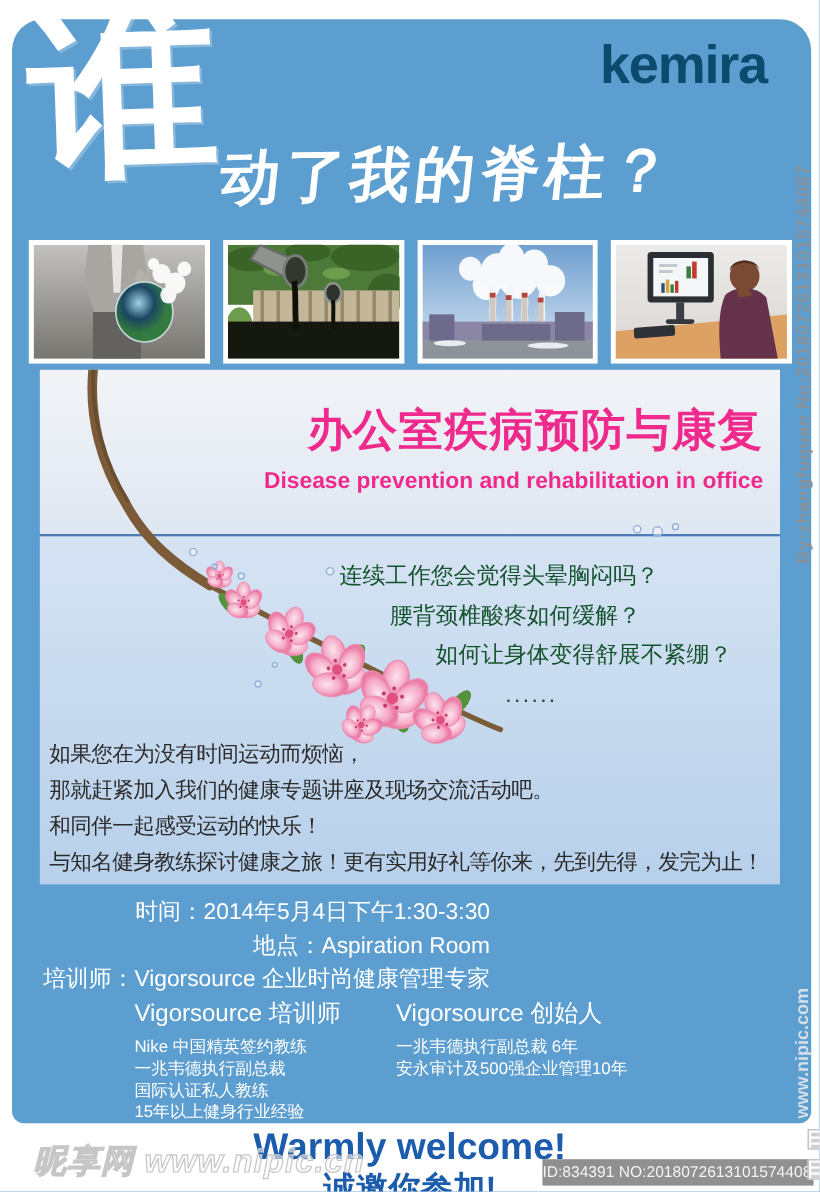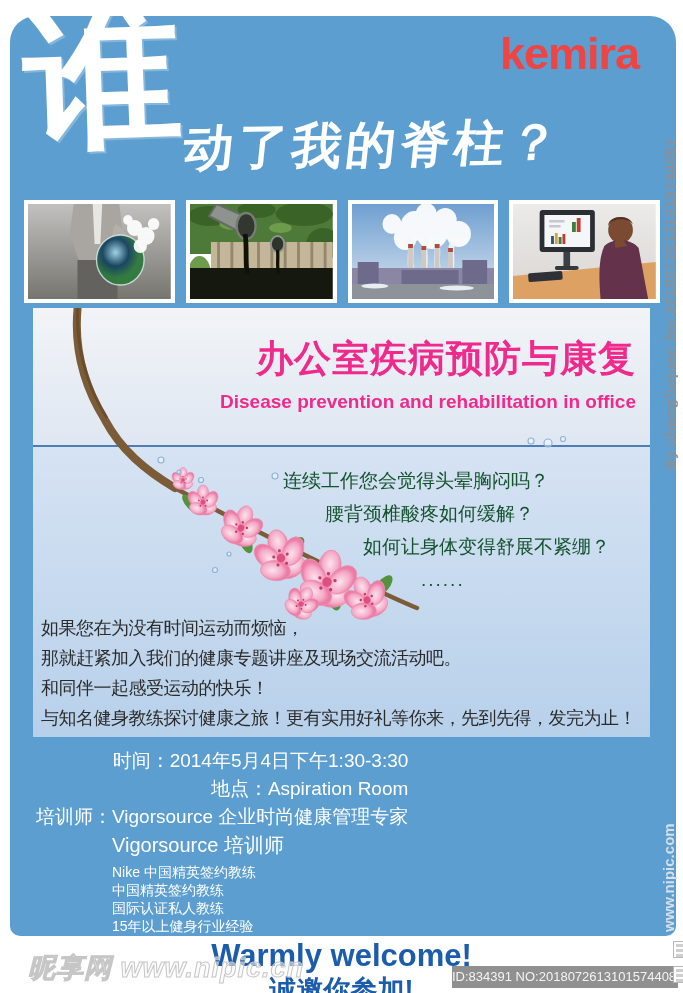--- a/index.html
+++ b/index.html
@@ -21,21 +21,21 @@
     left:24px; top:-14px; color:#fff; font-size:158px; line-height:1.15;
     font-weight:700; font-family:"Liberation Serif", serif;
     transform:rotate(-2deg); text-shadow:2px 2px 0 rgba(255,255,255,.25);
   }
   .headline-rest {
     left:184px; top:112px; color:#fff; font-size:50px; font-weight:700;
     font-family:"Liberation Serif", serif; letter-spacing:4px;
     transform:skewX(-7deg) rotate(-1deg);
   }
   .brand-logo {
-    left:500px; top:28px; color:#ef4444; font-size:45px; font-weight:800;
+    left:500px; top:28px; color:#0c4a6e; font-size:45px; font-weight:800;
     letter-spacing:-1px;
   }
 
   
   .photo-row { left:24px; top:200px; width:636px; height:103px; display:flex; gap:11px; }
   .photo { flex:1 1 0; background:#fff; padding:4px; }
   .photo svg { width:100%; height:100%; display:block; }
 
   
   .seminar-panel { left:33px; top:308px; width:617px; height:535px; overflow:hidden; }
@@ -340,23 +340,28 @@
 <div class="abs info-rows">
   <div><span>时间：</span><span>2014年5月4日下午1:30-3:30</span></div>
   <div><span>地点：</span><span>Aspiration Room</span></div>
   <div><span>培训师：</span><span>Vigorsource 企业时尚健康管理专家</span></div>
 </div>
 
 <div class="abs info-cols">
   <div class="col-1">
     <div class="col-title">Vigorsource 培训师</div>
     <div class="col-line">Nike 中国精英签约教练</div>
-    <div class="col-line">中国精英签约教练</div>
+    <div class="col-line">一兆韦德执行副总裁</div>
     <div class="col-line">国际认证私人教练</div>
     <div class="col-line">15年以上健身行业经验</div>
+  </div>
+  <div class="col-2">
+    <div class="col-title">Vigorsource 创始人</div>
+    <div class="col-line">一兆韦德执行副总裁 6年</div>
+    <div class="col-line">安永审计及500强企业管理10年</div>
   </div>
 </div>
 
 <div class="abs footer-en">Warmly welcome!</div>
 <div class="abs footer-cn">诚邀你参加!</div>
 
 <div class="abs wm-side-credit">By:zhangfuquan No:20180726131015744087</div>
 <div class="abs wm-side-site">www.nipic.com</div>
 <div class="abs wm-bottom">昵享网 www.nipic.cn</div>
 <div class="abs id-bar">ID:834391 NO:20180726131015744087</div>

